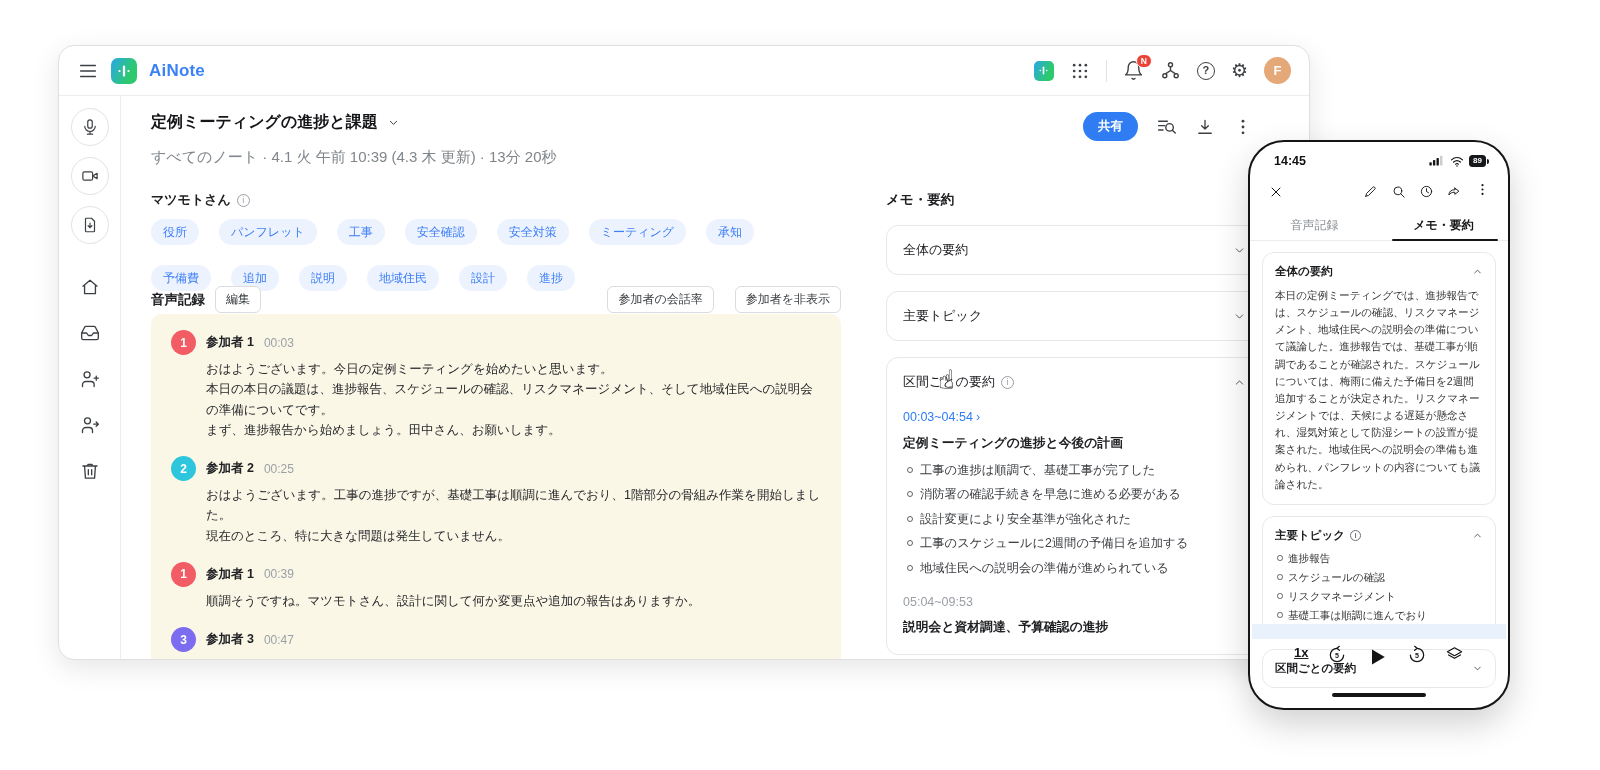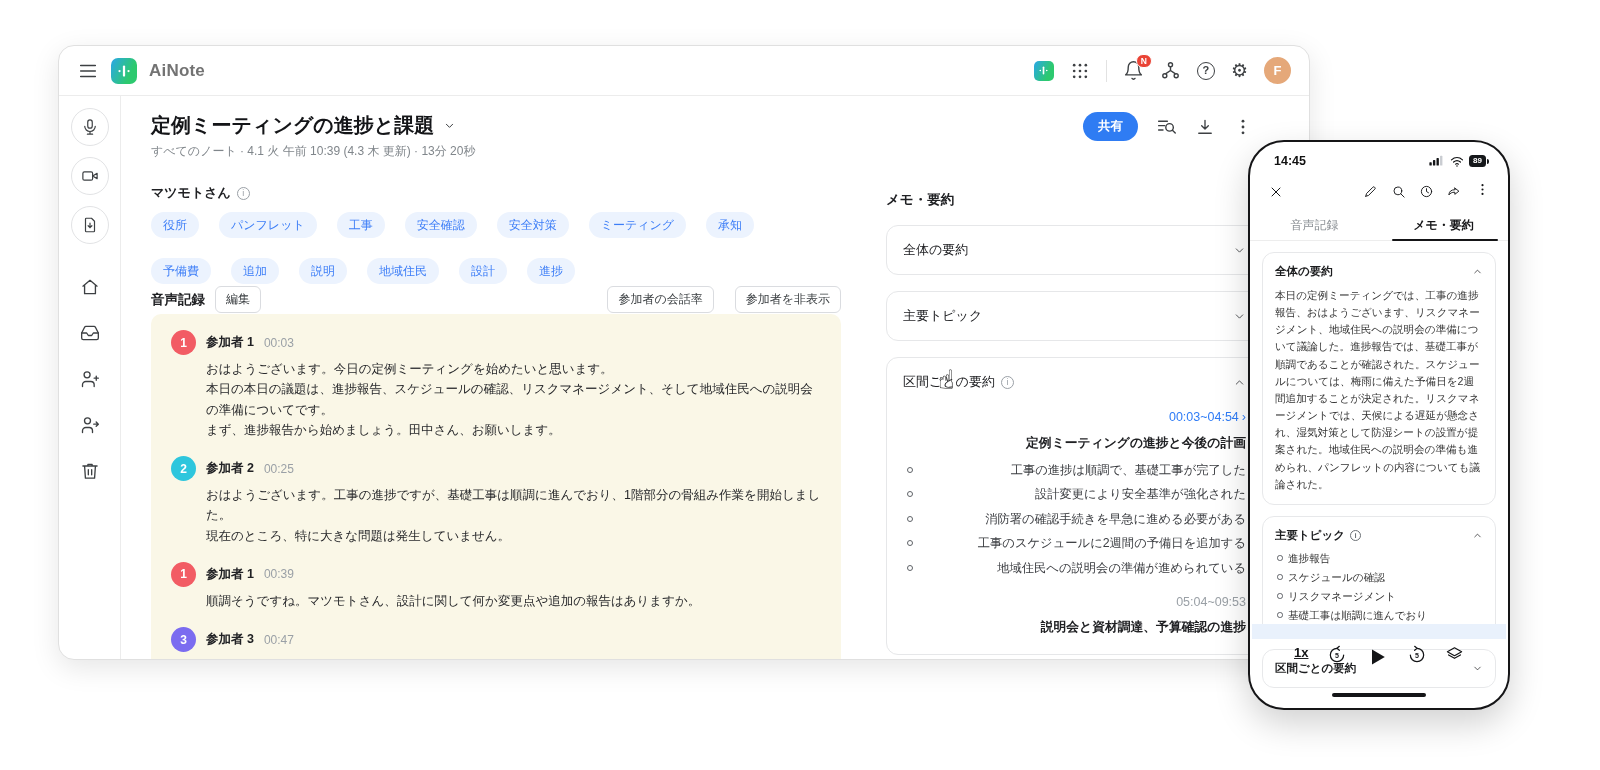--- a/index.html
+++ b/index.html
@@ -10,21 +10,21 @@
   
   .win{position:absolute;left:58px;top:45px;width:1252px;height:615px;background:#fff;
        border:1px solid #e0e0e0;border-radius:16px;box-shadow:0 8px 28px rgba(0,0,0,.10);overflow:hidden;}
   .win-header{height:50px;display:flex;align-items:center;justify-content:space-between;
               padding:0 18px;border-bottom:1px solid #ececec;}
   .wh-left{display:flex;align-items:center;gap:12px;}
   .logo{width:26px;height:26px;border-radius:7px;background:linear-gradient(115deg,#2aa7e8 0%,#2dc96f 70%);
         display:grid;place-items:center;}
   .logo-sm{width:20px;height:20px;border-radius:5px;background:linear-gradient(115deg,#2aa7e8 0%,#2dc96f 70%);
         display:grid;place-items:center;}
-  .app-name{font-size:17px;font-weight:700;color:#737373;letter-spacing:.2px;}
+  .app-name{font-size:17px;font-weight:700;color:#3b82f6;letter-spacing:.2px;}
   .wh-right{display:flex;align-items:center;gap:16px;}
   .hdr-div{width:1px;height:22px;background:#e2e2e2;}
   .bell-wrap{position:relative;display:inline-flex;}
   .badge{position:absolute;top:-6px;right:-8px;background:#ea4335;color:#fff;font-size:8.5px;
          font-weight:700;padding:1.5px 4px;border-radius:8px;border:1.5px solid #fff;line-height:1;}
   .gear-glyph{font-size:19px;color:#3d4043;line-height:1;}
   .help-circle{width:18px;height:18px;border:1.6px solid #3d4043;border-radius:50%;display:grid;
                place-items:center;font-size:11px;font-weight:700;color:#3d4043;line-height:1;}
   .avatar{width:27px;height:27px;border-radius:50%;background:#e5a879;color:#fff;display:grid;
           place-items:center;font-size:13px;font-weight:700;}
@@ -33,22 +33,22 @@
   .sidebar{width:62px;border-right:1px solid #ececec;display:flex;flex-direction:column;align-items:center;padding-top:12px;}
   .circle-btn{width:38px;height:38px;border:1px solid #e2e3e5;border-radius:50%;display:grid;
               place-items:center;margin-bottom:11px;background:#fff;}
   .side-icon{margin:13px 0;display:grid;place-items:center;}
   .side-icon.first{margin-top:22px;}
 
   .content{position:relative;flex:1;}
 
   .main-left{position:absolute;left:30px;top:0;width:690px;}
   .note-title-row{display:flex;align-items:center;gap:8px;margin-top:16px;}
-  .note-title{font-size:20px;font-weight:700;color:#141518;}
-  .note-meta{font-size:12px;color:#80868b;margin-top:4px;}
+  .note-title{font-size:16px;font-weight:700;color:#141518;}
+  .note-meta{font-size:15px;color:#80868b;margin-top:15px;}
   .actions{position:absolute;top:16px;right:56px;display:flex;align-items:center;gap:18px;}
   .share-btn{background:#2f7cf3;color:#fff;font-size:12.5px;font-weight:700;padding:6px 15px;
              border-radius:15px;border:none;}
   .kw-label-row{display:flex;align-items:center;margin-top:24px;}
   .kw-label{font-size:13px;font-weight:700;color:#202124;}
   .info-i{width:13px;height:13px;border:1.2px solid #9aa0a6;border-radius:50%;color:#9aa0a6;
           font-size:9px;display:inline-grid;place-items:center;margin-left:6px;line-height:1;font-style:normal;}
   .tags{display:flex;flex-wrap:wrap;gap:20px;margin-top:10px;width:680px;}
   .tag{background:#ecf3fe;color:#3d7ef7;font-size:12px;padding:4.5px 12px;border-radius:14px;white-space:nowrap;}
 
@@ -68,21 +68,21 @@
   .av-r{background:#f25c64;}.av-c{background:#2ec6dd;}.av-p{background:#7b6cf0;}
   .e-name{font-size:12.5px;font-weight:700;color:#202124;}
   .e-time{font-size:12px;color:#9aa0a6;}
   .e-lines{margin-left:35px;margin-top:4px;font-size:12.5px;color:#27282b;line-height:1.62;}
 
   .sum-col{position:absolute;left:765px;top:95px;width:377px;}
   .sum-title{font-size:13.5px;font-weight:600;color:#202124;}
   .card{border:1px solid #e6e7e9;border-radius:12px;background:#fff;margin-top:16px;}
   .card-head{padding:15px 16px;display:flex;align-items:center;justify-content:space-between;}
   .card-label{font-size:13px;font-weight:500;color:#202124;display:flex;align-items:center;}
-  .card-body{padding:0 16px 18px;text-align:right;}
+  .card-body{padding:0 16px 18px;}
   .seg-time-link{color:#2f7cf6;font-size:12.5px;display:inline-flex;align-items:center;gap:3px;margin-top:4px;cursor:pointer;}
   .seg-time{color:#9aa0a6;font-size:12.5px;margin-top:18px;}
   .seg-heading{font-size:12.8px;font-weight:700;color:#202124;margin-top:10px;}
   .bullets{margin-top:9px;}
   .bullet{position:relative;padding-left:17px;font-size:12.3px;color:#3a3c40;line-height:1.5;margin-bottom:6px;}
   .bullet::before{content:"";position:absolute;left:4px;top:6px;width:4px;height:4px;
                   border:1.2px solid #5f6368;border-radius:50%;}
 
   
   .phone{position:absolute;left:1248px;top:140px;width:262px;height:570px;background:#fff;
@@ -399,22 +399,22 @@
                 </span>
             </div>
             <div class="card-body">
               <span class="seg-time-link">
                 <span>00:03~04:54</span>
                 <span>›</span>
               </span>
               <div class="seg-heading">定例ミーティングの進捗と今後の計画</div>
               <div class="bullets">
                 <div class="bullet">工事の進捗は順調で、基礎工事が完了した</div>
+                <div class="bullet">消防署の確認手続きを早急に進める必要がある</div>
                 <div class="bullet">設計変更により安全基準が強化された</div>
-                <div class="bullet">消防署の確認手続きを早急に進める必要がある</div>
                 <div class="bullet">工事のスケジュールに2週間の予備日を追加する</div>
                 <div class="bullet">地域住民への説明会の準備が進められている</div>
               </div>
               <div class="seg-time">05:04~09:53</div>
               <div class="seg-heading">説明会と資材調達、予算確認の進捗</div>
               
             </div>
           </div>
         </div>
       </div>
@@ -491,21 +491,21 @@
     <div class="p-scroll">
       <div class="p-card">
         <div class="p-card-head">
           <span class="p-card-title">全体の要約</span>
           <span>
             <svg class="pk" width="11" height="11" viewBox="0 0 24 24">
                 <path d="M6 15l6-6 6 6"></path>
               </svg>
             </span>
         </div>
-        <div class="p-body">本日の定例ミーティングでは、工事の進捗報告、おはようございます、リスクマネージメント、地域住民への説明会の準備について議論した。進捗報告では、基礎工事が順調であることが確認された。スケジュールについては、梅雨に備えた予備日を2週間追加することが決定された。リスクマネージメントでは、天候による遅延が懸念され、湿気対策として防湿シートの設置が提案された。地域住民への説明会の準備も進められ、パンフレットの内容についても議論された。</div>
+        <div class="p-body">本日の定例ミーティングでは、進捗報告では、スケジュールの確認、リスクマネージメント、地域住民への説明会の準備について議論した。進捗報告では、基礎工事が順調であることが確認された。スケジュールについては、梅雨に備えた予備日を2週間追加することが決定された。リスクマネージメントでは、天候による遅延が懸念され、湿気対策として防湿シートの設置が提案された。地域住民への説明会の準備も進められ、パンフレットの内容についても議論された。</div>
       </div>
 
       <div class="p-card">
         <div class="p-card-head">
           <span class="p-card-title">
             <span>主要トピック</span>
             <i class="p-info">i</i>
           </span>
           <span>
             <svg class="pk" width="11" height="11" viewBox="0 0 24 24">

